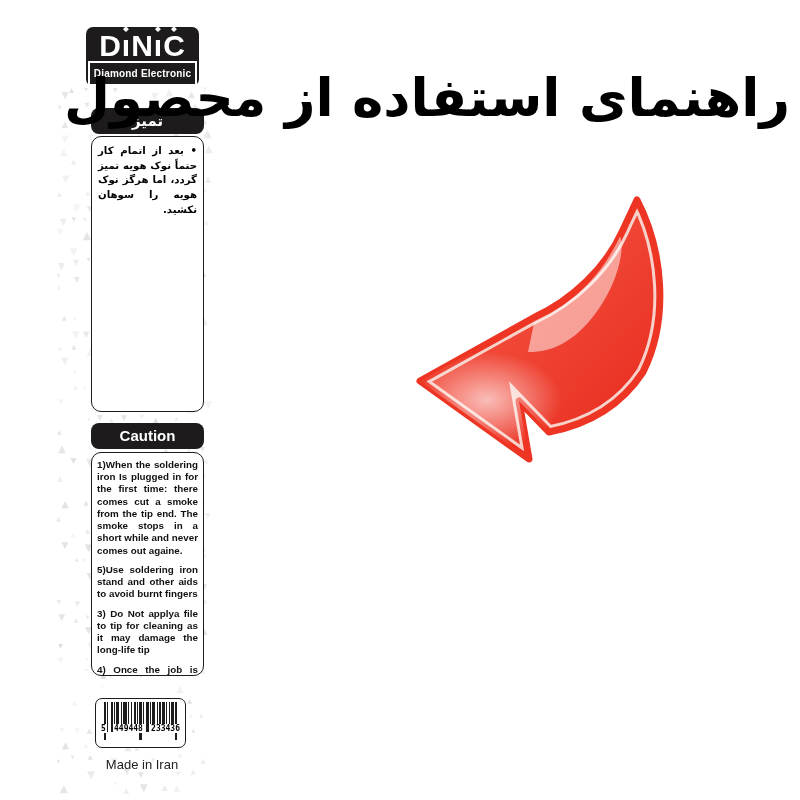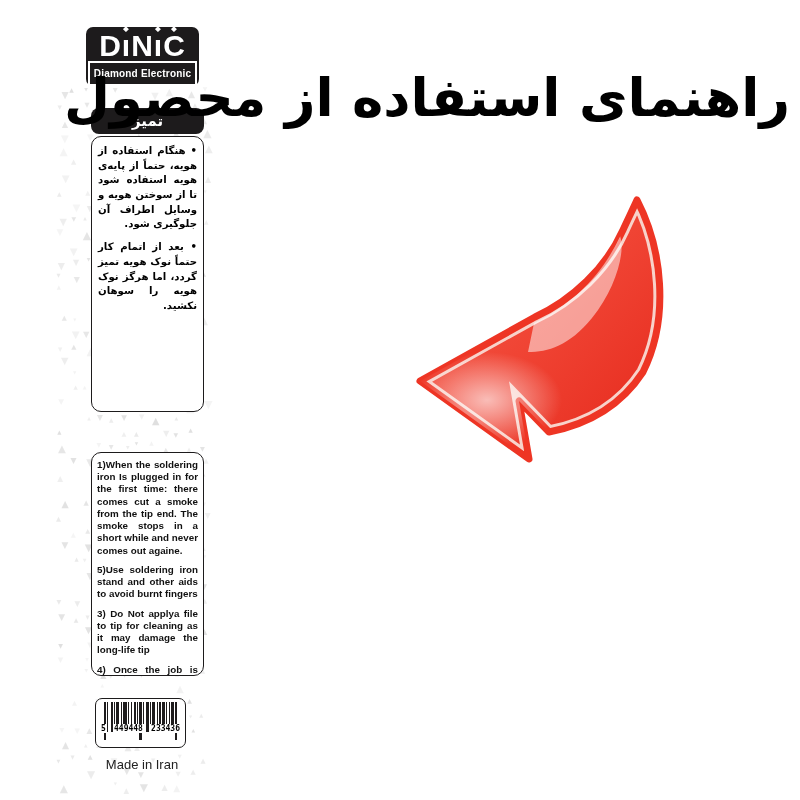--- a/index.html
+++ b/index.html
@@ -401,25 +401,25 @@
           <span class="lchar">ı<span class="dmd">◆</span></span>
           <span class="lchar">N</span>
           <span class="lchar">ı<span class="dmd">◆</span></span>
           <span class="lchar">C<span class="dmd">◆</span></span>
         </div>
       <div class="brand-sub">Diamond Electronic</div>
     </div>
 
     <div class="hdr-bar notice-hdr">تمیز</div>
     <div class="txt-box notice-box">
-      <p>• هنگام استفاده از هویه، حتماً از پایه‌ی هویه استفاده شود تا از سوختن هویه و وسایل اطراف آن جلوگیری شود.</p>
       <p>• بعد از اتمام کار حتماً نوک هویه تمیز گردد، اما هرگز نوک هویه را سوهان نکشید.</p>
 
     </div>
 
+    <div class="hdr-bar caution-hdr">Caution</div>
     <div class="txt-box caution-box">
       <p>1)When the soldering iron Is plugged in for the first time: there comes cut a smoke from the tip end. The smoke stops in a short while and never comes out againe.</p>
       <p>5)Use soldering iron stand and other aids to avoid burnt fingers</p>
       <p>3) Do Not applya file to tip for cleaning as it may damage the long-life tip</p>
       <p>4) Once the job is done cool down the soldering iron naturally</p>
     </div>
 
     <div class="bc-box">
       <div class="bars">
           <div class="bar tall" style="width: 2.3px;"></div>

